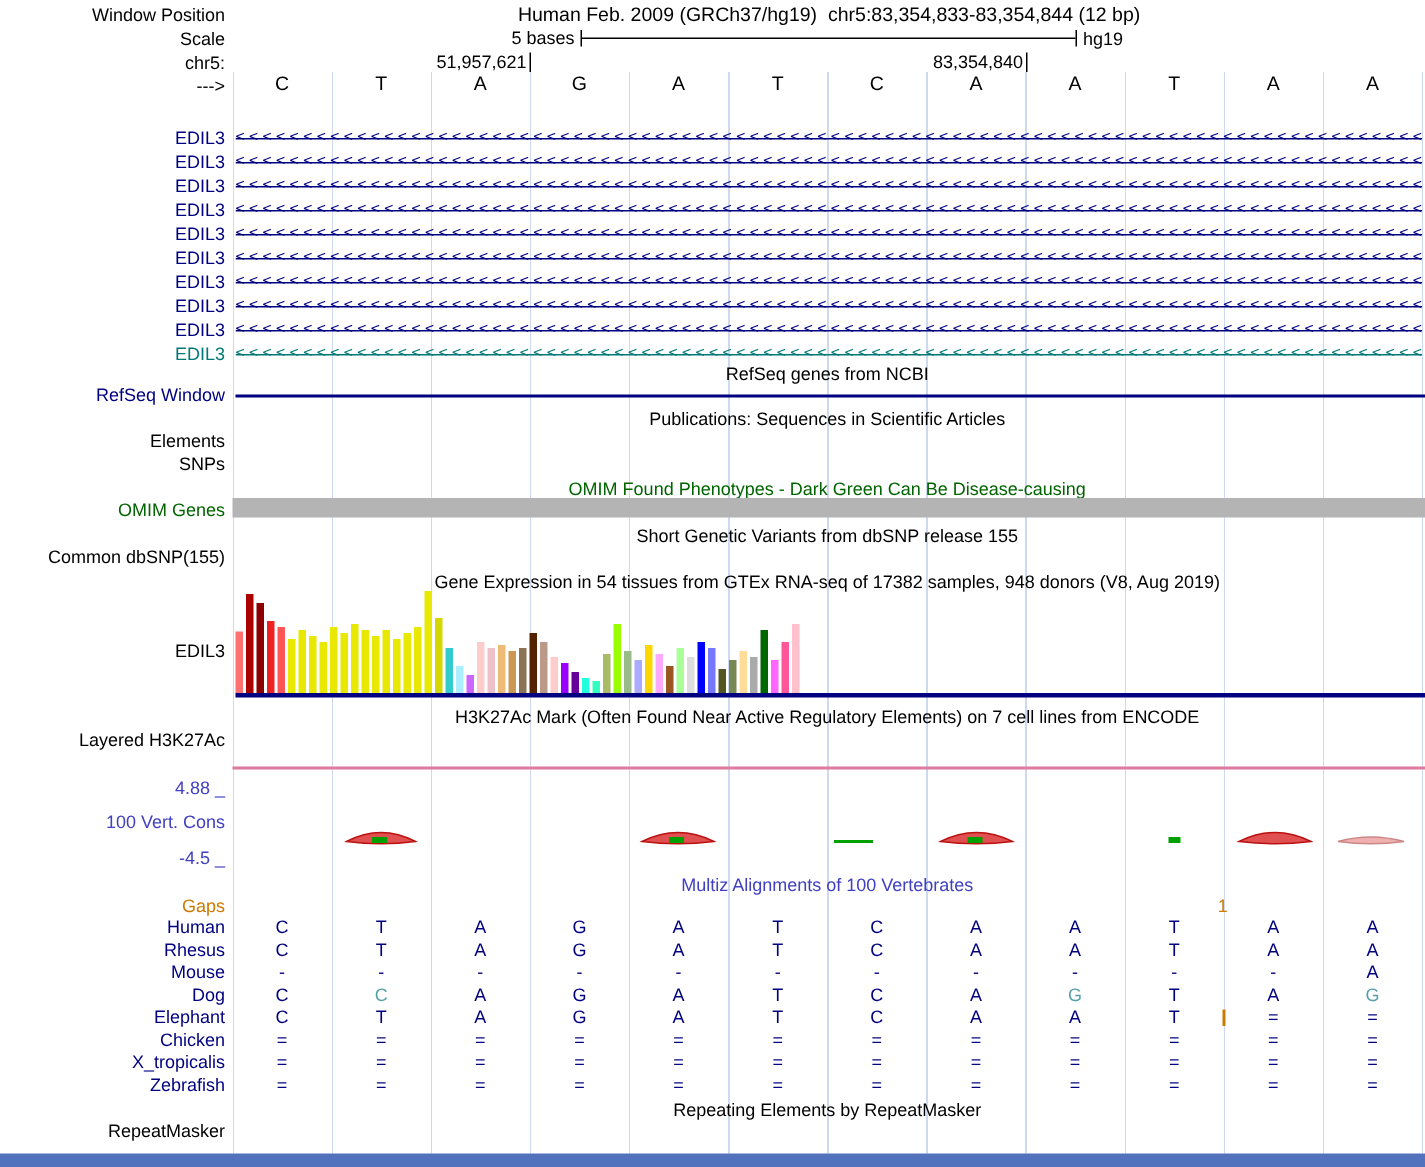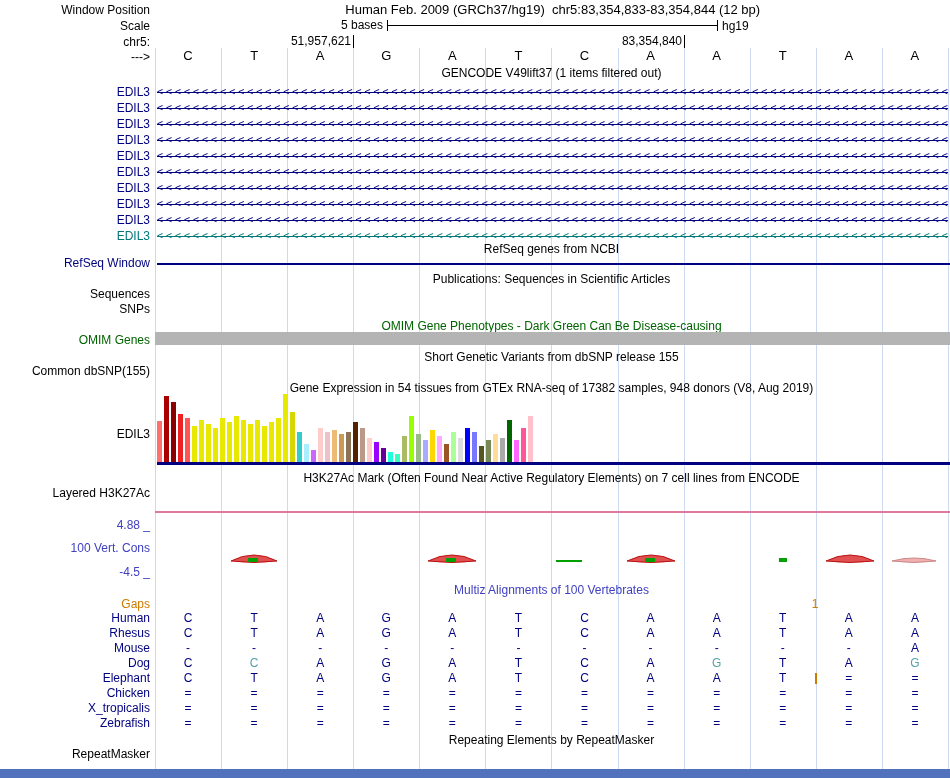--- a/index.html
+++ b/index.html
@@ -61,31 +61,30 @@
   <div class="tick-label" style="left:300px;top:19px;width:83px">5 bases</div>
   <div class="scale-bar">
     <div class="scale-line"></div>
   </div>
   <div class="hdr" style="left:722px;top:19px;font-size:12px">hg19</div>
 
   <div class="left-label" style="top:35px">chr5:</div>
 
   <div class="left-label" style="top:50px">---&gt;</div>
 
-  <div class="center-header" style="top:66px">GENCODE V49lift37 (1 items filtered out)</div>
 
   <div class="center-header" style="top:242px">RefSeq genes from NCBI</div>
   <div class="left-label navy" style="top:256px">RefSeq Window</div>
   <div class="track-line refseq-line"></div>
 
   <div class="center-header" style="top:272px">Publications: Sequences in Scientific Articles</div>
-  <div class="left-label" style="top:287px">Sequences</div>
+  <div class="left-label" style="top:287px">Elements</div>
   <div class="left-label" style="top:302px">SNPs</div>
 
-  <div class="center-header green" style="top:319px">OMIM Gene Phenotypes - Dark Green Can Be Disease-causing</div>
+  <div class="center-header green" style="top:319px">OMIM Found Phenotypes - Dark Green Can Be Disease-causing</div>
   <div class="left-label green" style="top:333px">OMIM Genes</div>
   <div class="track-line omim-bar"></div>
 
   <div class="center-header" style="top:350px">Short Genetic Variants from dbSNP release 155</div>
   <div class="left-label" style="top:364px">Common dbSNP(155)</div>
 
   <div class="center-header" style="top:381px">Gene Expression in 54 tissues from GTEx RNA-seq of 17382 samples, 948 donors (V8, Aug 2019)</div>
   <div class="left-label" style="top:427px">EDIL3</div>
   <div class="gtex-bars">
       <div class="gtex-bar" style="height: 41px; background: rgb(255, 112, 112);"></div>

